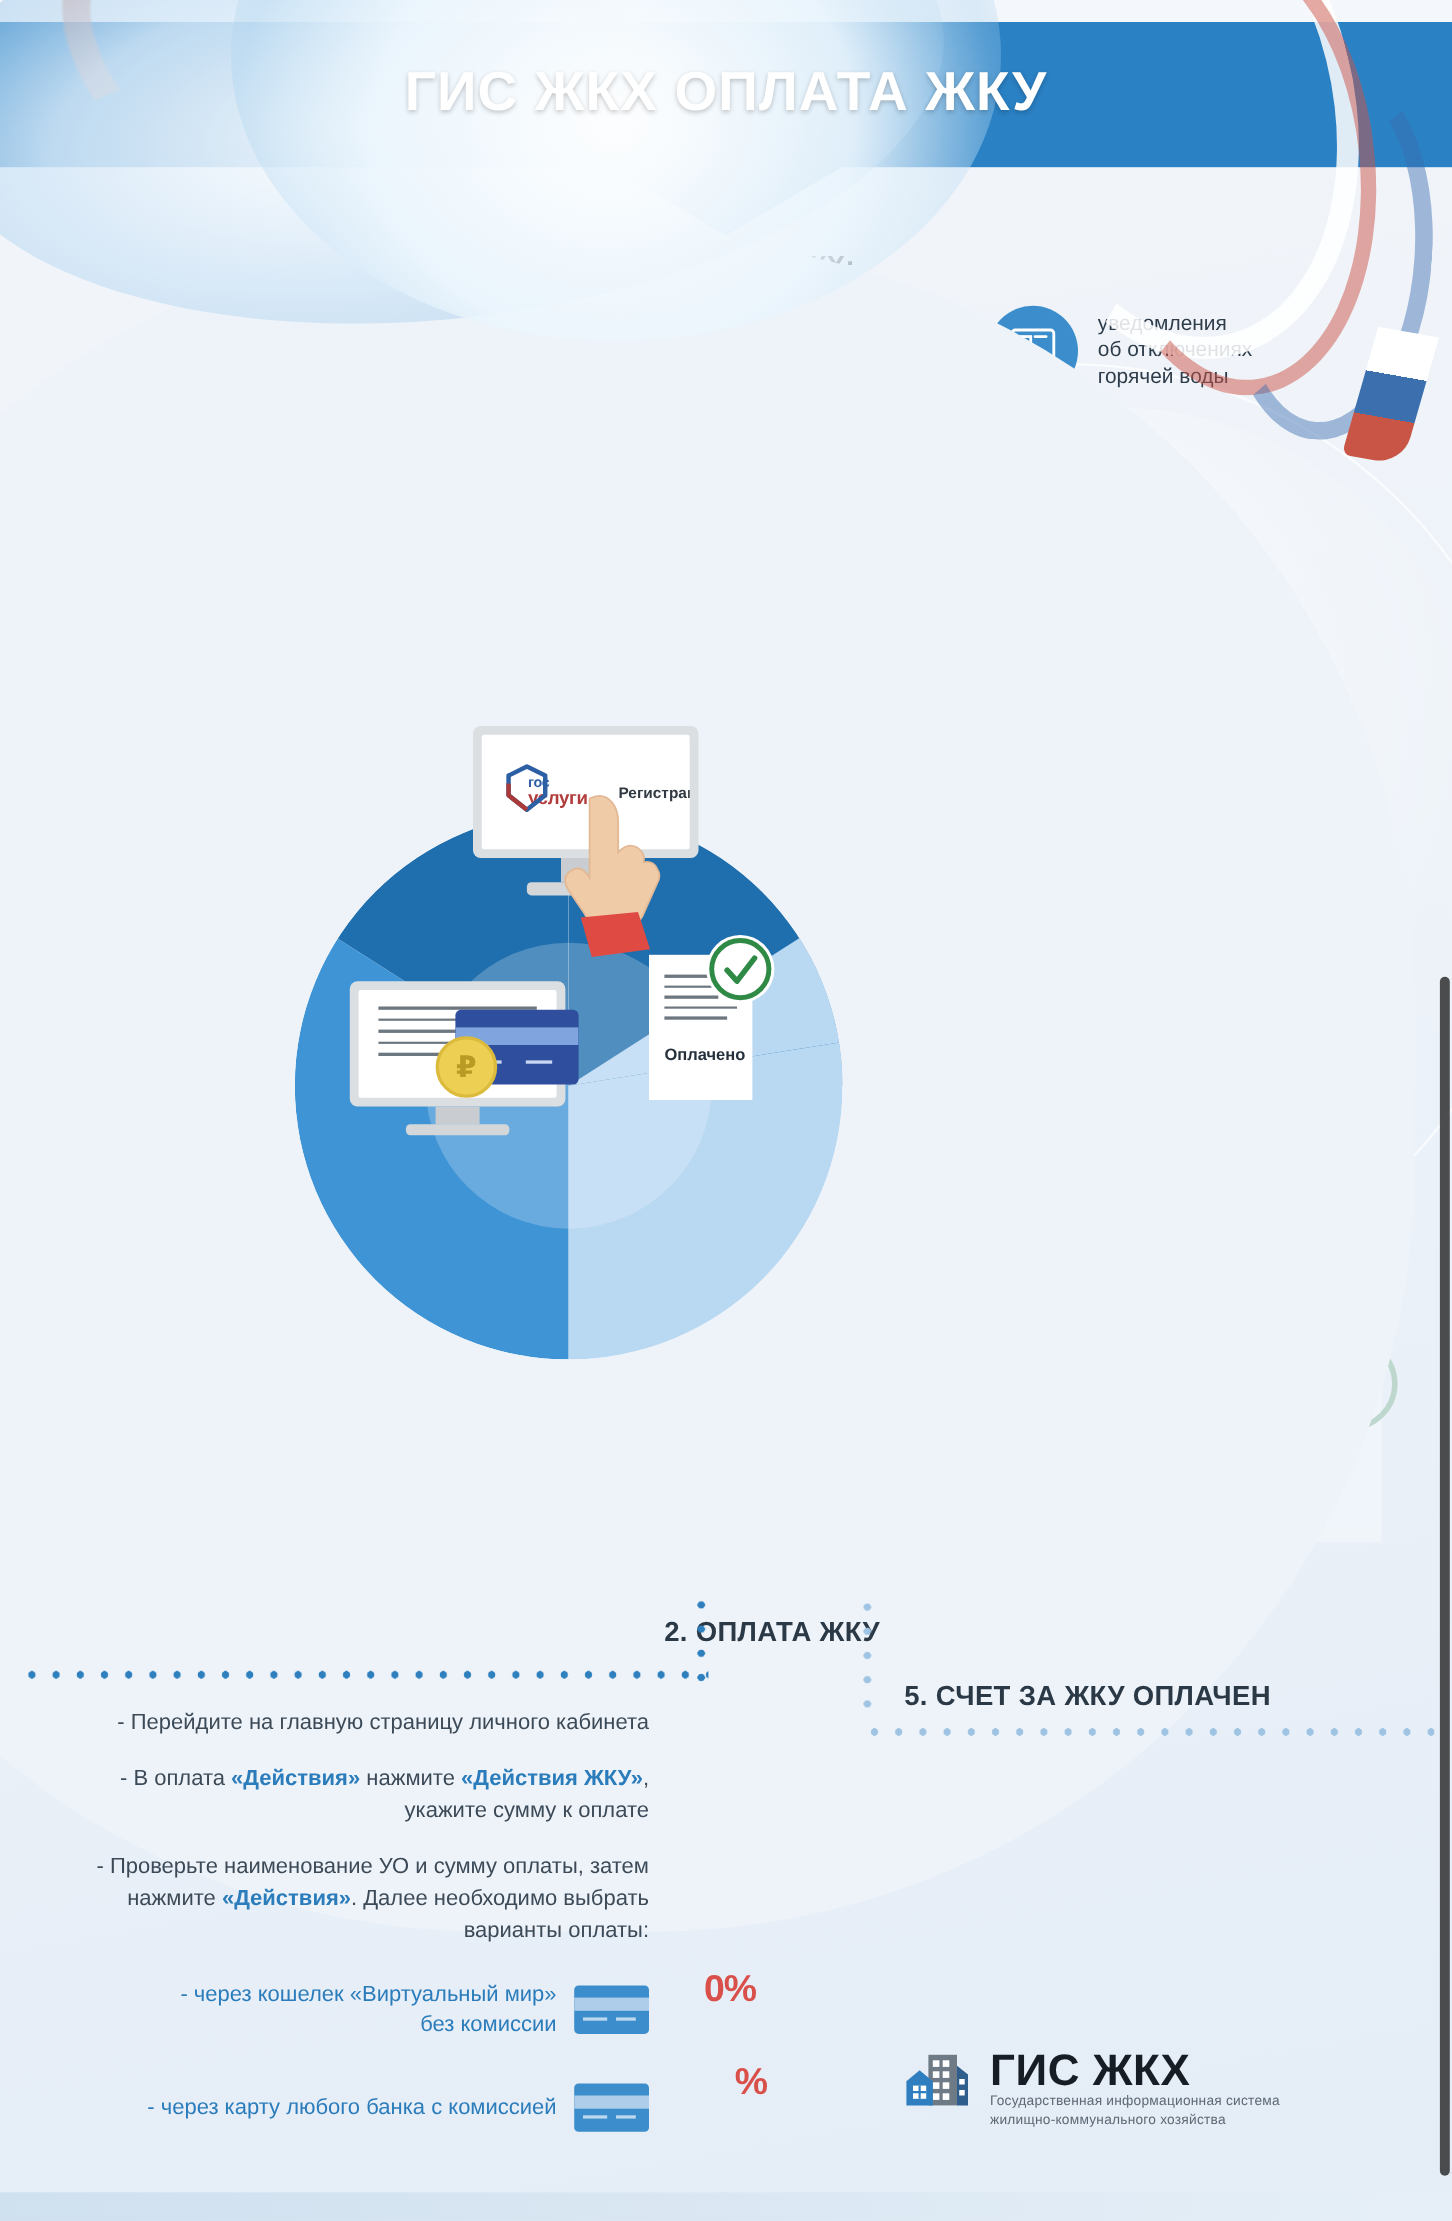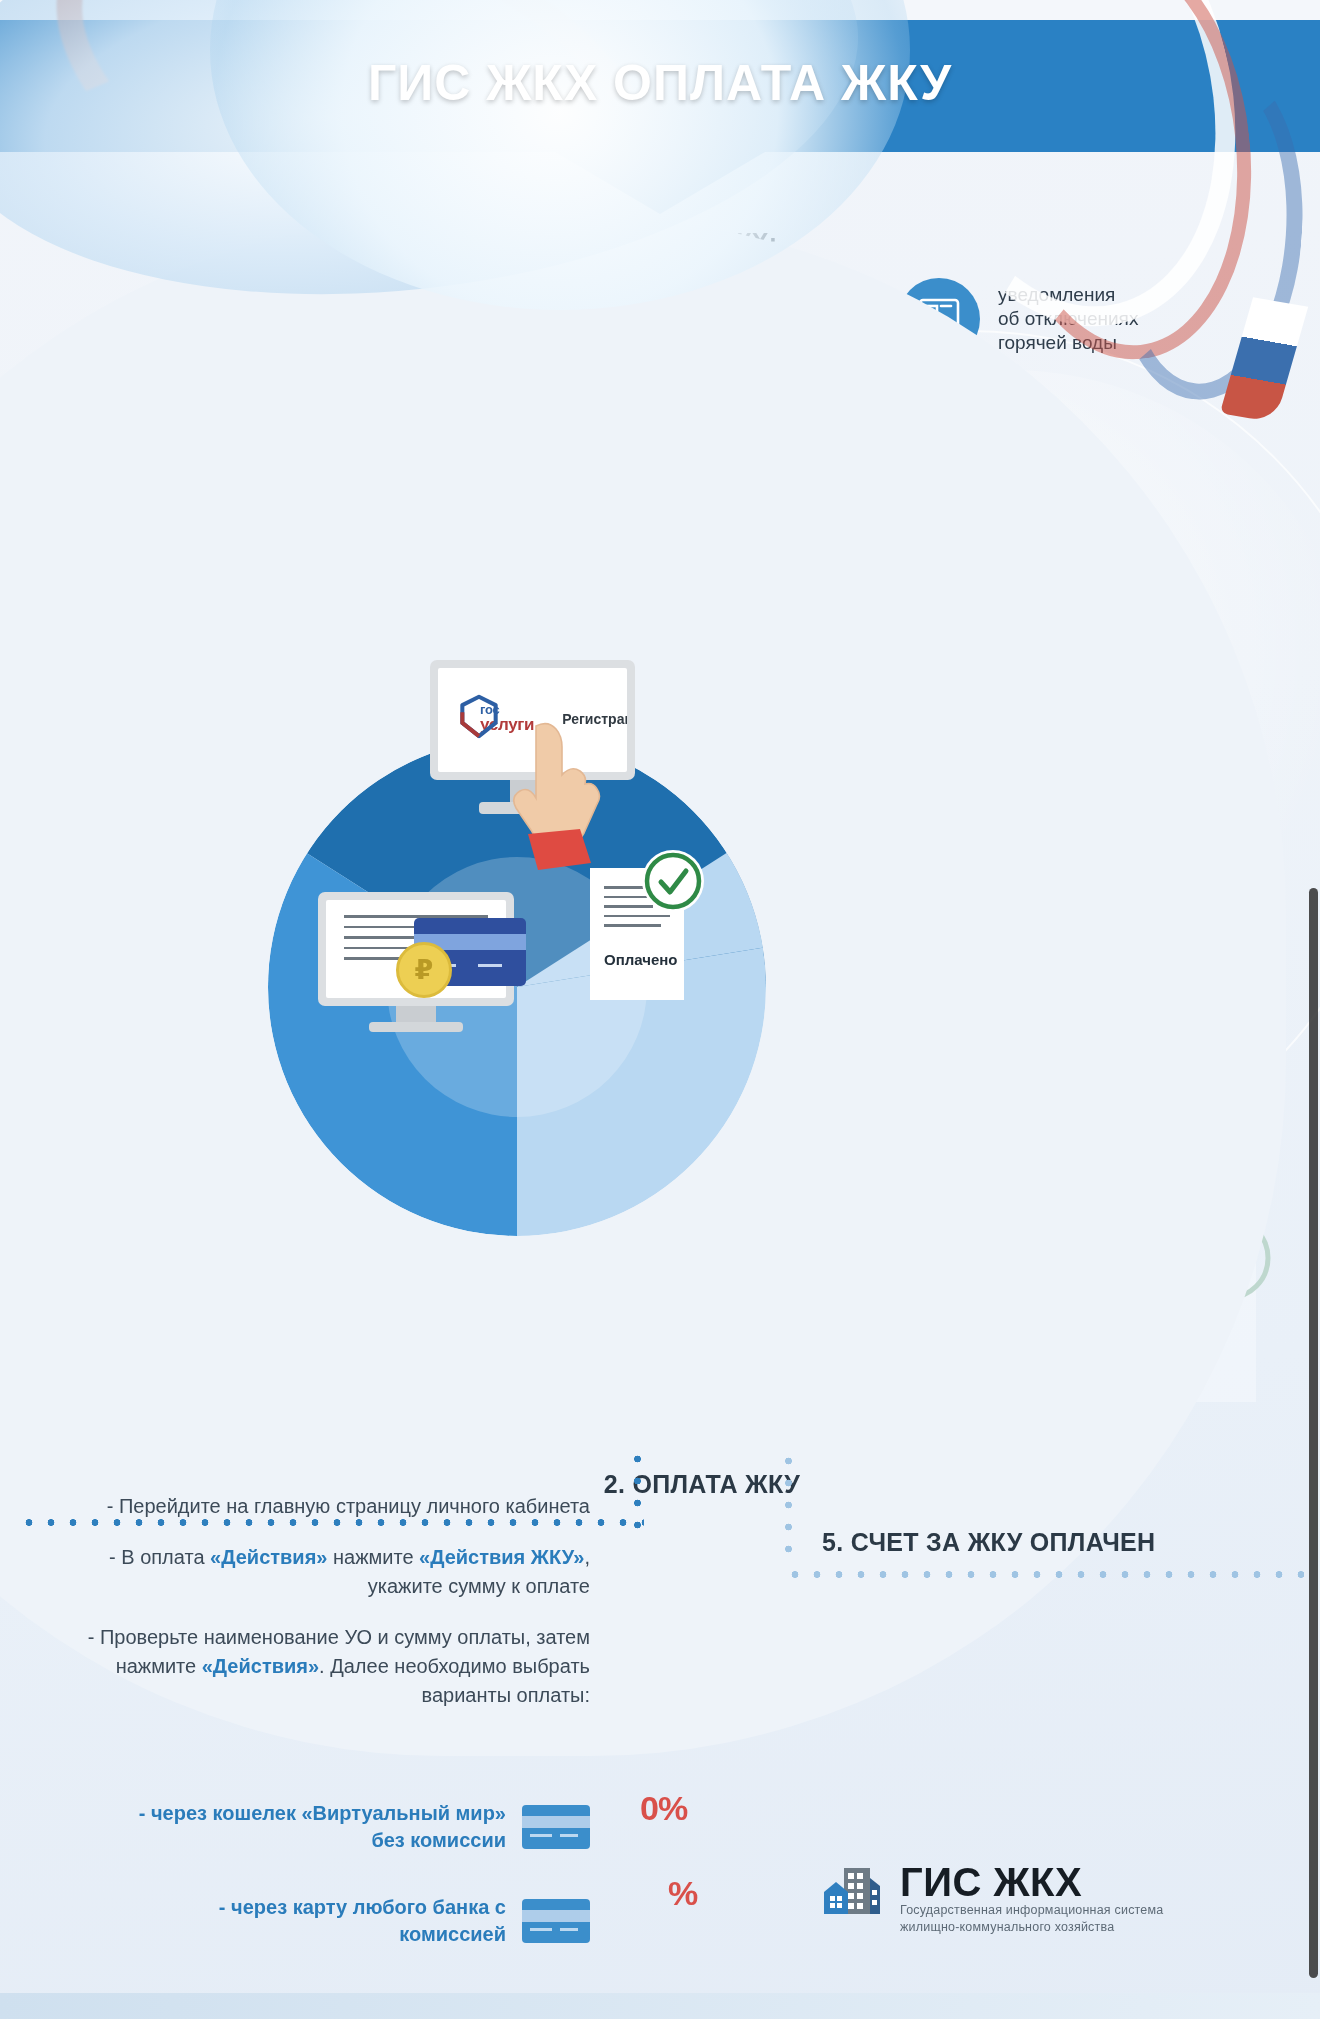--- a/index.html
+++ b/index.html
@@ -216,31 +216,31 @@
 
   
   .step2-title {
     position: absolute; left: 0; top: 1470px; width: 800px; text-align: right;
     font-size: 25px; font-weight: bold; color: #2b3946; letter-spacing: .3px;
   }
   .s2-vline { left: 633px; top: 1448px; height: 86px; }
   .s2-line  { left: 18px; top: 1518px; width: 626px; }
 
   .step2-body {
-    position: absolute; left: 60px; top: 1492px; width: 530px;
+    position: absolute; left: 60px; top: 1552px; width: 530px;
     text-align: right; font-size: 20px; line-height: 1.45; color: #3c4a58;
   }
   .step2-body p { margin-bottom: 22px; }
   .hl { color: #2a7cbb; font-weight: bold; }
 
   .opt {
     position: absolute; display: flex; align-items: center; justify-content: flex-end; gap: 16px;
   }
   .opt-text {
-    text-align: right; font-size: 20px; line-height: 1.35; color: #2a7cbb; font-weight: bold;
+    text-align: right; font-size: 20px; line-height: 1.35; color: #2a7cbb; font-weight: normal;
     white-space: pre-line;
   }
   .o1 { left: 120px; top: 1800px; width: 470px; }
   .o2 { left: 120px; top: 1894px; width: 470px; }
   .minicard {
     width: 68px; height: 44px; border-radius: 4px; background: #3b8ecb;
     position: relative; overflow: hidden; flex: 0 0 auto;
   }
   .mc-band { position: absolute; left: 0; top: 11px; width: 100%; height: 12px; background: #aecdea; }
   .mc-d1 { position: absolute; left: 8px; top: 29px; width: 22px; height: 3px; background: #bcd8f0; }

